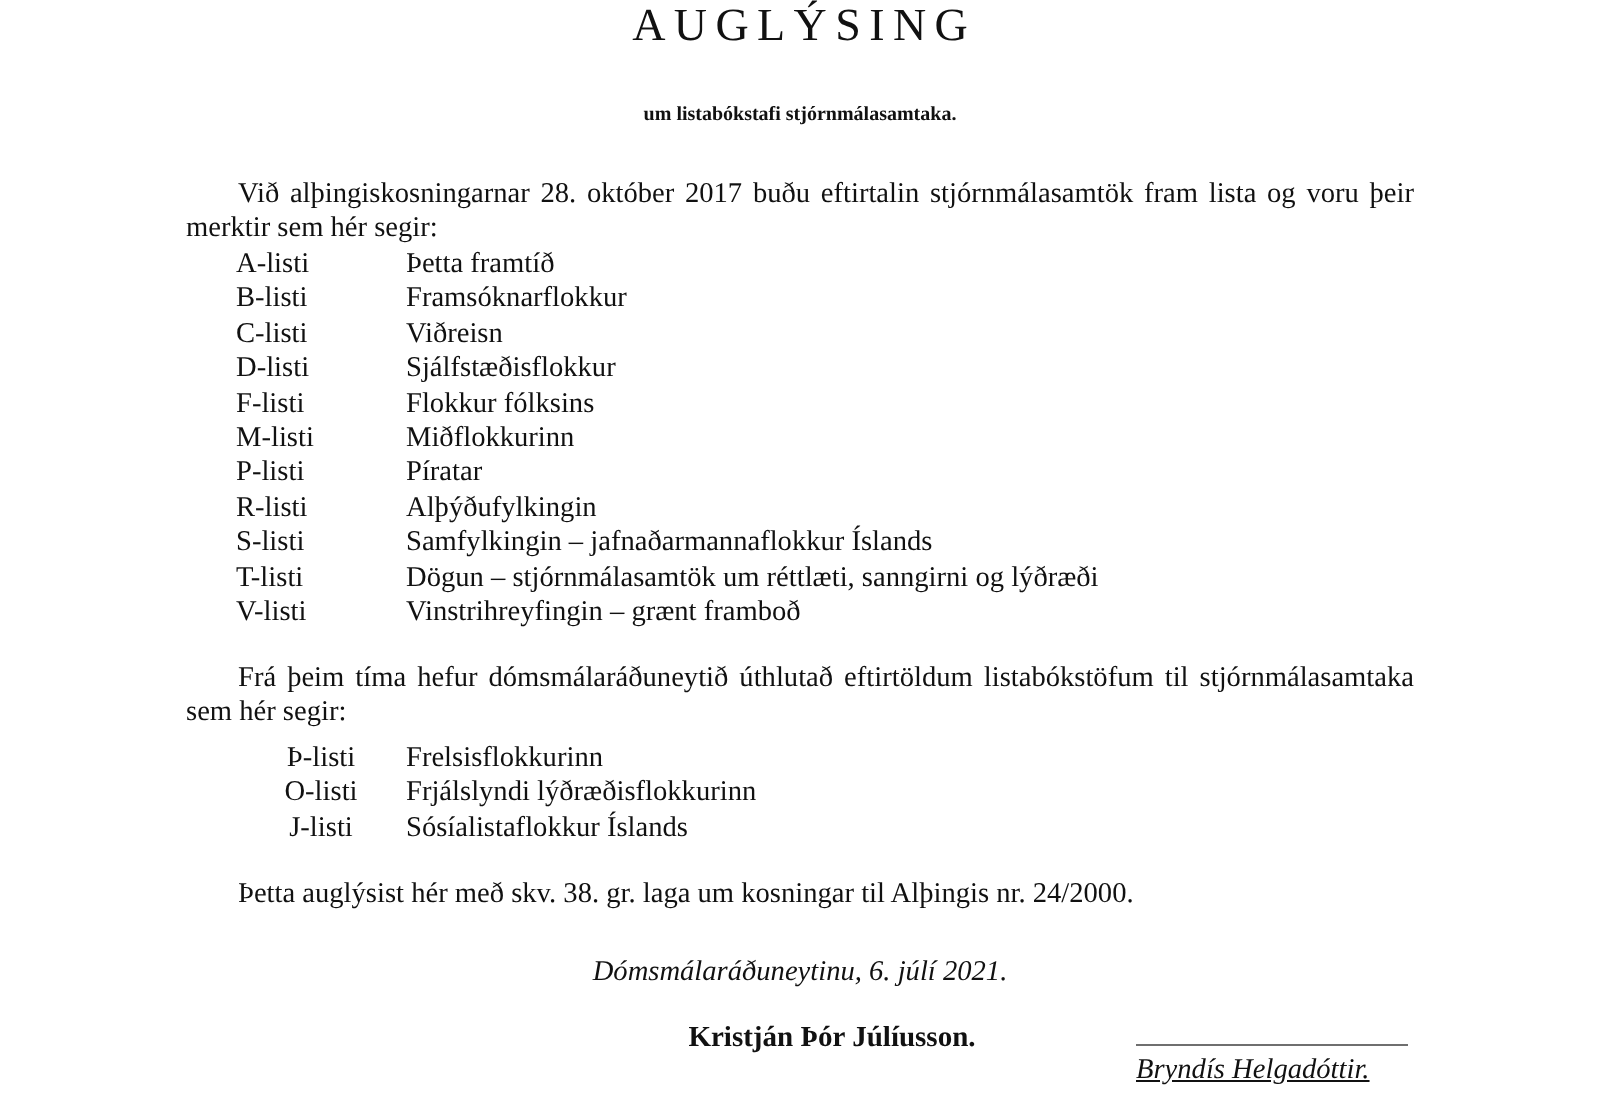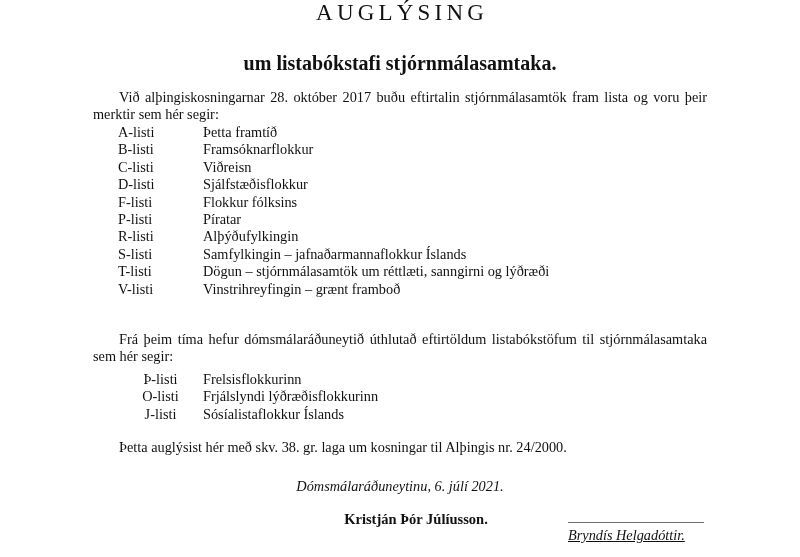--- a/index.html
+++ b/index.html
@@ -37,21 +37,21 @@
     font-weight: 400;
     line-height: 1.1;
     text-indent: 4.2px;
   }
   .doc-subtitle {
     position: absolute;
     left: 0;
     top: 52px;
     width: 800px;
     text-align: center;
-    font-size: 20px;
+    font-size: 10px;
     font-weight: 700;
     line-height: 1.1;
   }
 
   
   .para {
     position: absolute;
     left: 93px;
     width: 614px;
     font-size: 14.3px;
@@ -163,20 +163,24 @@
     </div>
     <div class="list-row">
       <span class="list-letter">D-listi</span>
       <span class="list-name">Sjálfstæðisflokkur</span>
     </div>
     <div class="list-row">
       <span class="list-letter">F-listi</span>
       <span class="list-name">Flokkur fólksins</span>
     </div>
     <div class="list-row">
+      <span class="list-letter">M-listi</span>
+      <span class="list-name">Miðflokkurinn</span>
+    </div>
+    <div class="list-row">
       <span class="list-letter">P-listi</span>
       <span class="list-name">Píratar</span>
     </div>
     <div class="list-row">
       <span class="list-letter">R-listi</span>
       <span class="list-name">Alþýðufylkingin</span>
     </div>
     <div class="list-row">
       <span class="list-letter">S-listi</span>
       <span class="list-name">Samfylkingin – jafnaðarmannaflokkur Íslands</span>

